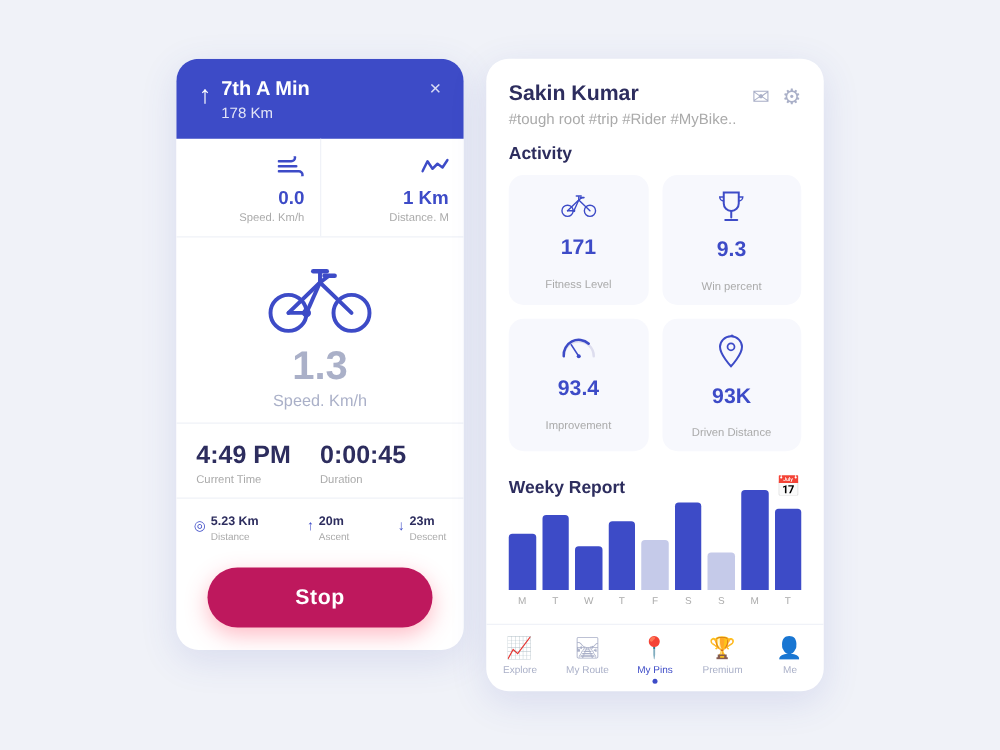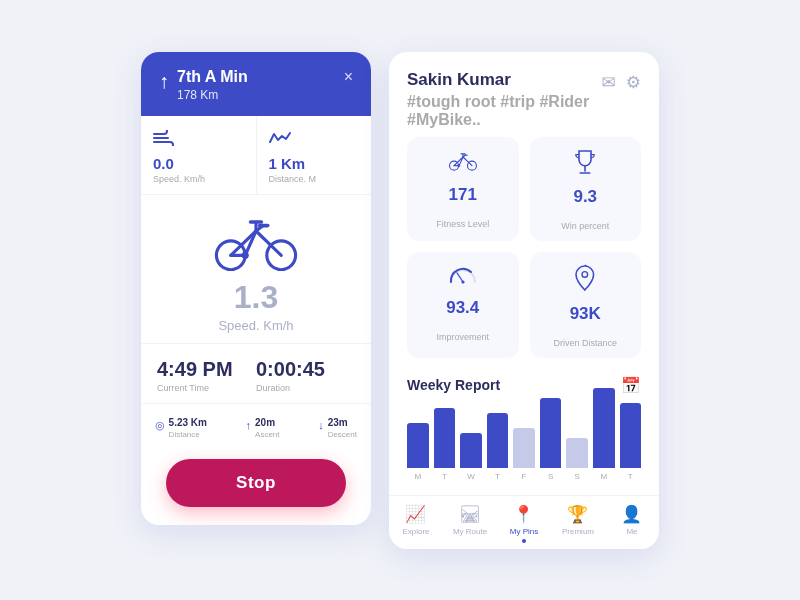--- a/index.html
+++ b/index.html
@@ -60,21 +60,21 @@
       opacity: 0.8;
     }
 
     .stats-row {
       display: flex;
       border-bottom: 1px solid #f0f2f8;
     }
     .stat-cell {
       flex: 1;
       padding: 14px 12px 10px;
-      text-align: left;
+      text-align: right;
       border-right: 1px solid #f0f2f8;
     }
     .stat-cell:last-child { border-right: none; }
     .stat-icon {
       color: #3d4bc7;
       font-size: 18px;
       margin-bottom: 4px;
     }
     .stat-value {
       font-size: 15px;
@@ -185,24 +185,23 @@
       display: flex;
       align-items: flex-start;
       justify-content: space-between;
     }
     .user-name {
       font-size: 17px;
       font-weight: 800;
       color: #2d2d5e;
     }
     .user-bio {
-      font-size: 16px;
+      font-size: 12px;
       color: #aaa;
       margin-top: 3px;
-      font-weight: bold;
     }
     .right-header-icons {
       display: flex;
       gap: 10px;
       margin-top: 2px;
     }
     .header-icon {
       color: #aab0c8;
       font-size: 17px;
       cursor: pointer;
@@ -432,20 +431,21 @@
       <div>
         <div class="user-name">Sakin Kumar</div>
         <div class="user-bio">#tough root #trip #Rider #MyBike..</div>
       </div>
       <div class="right-header-icons">
         <span class="header-icon">✉</span>
         <span class="header-icon">⚙</span>
       </div>
     </div>
 
+    <div class="section-title">Activity</div>
 
     <div class="activity-grid">
 
       <div class="activity-card">
         <div class="activity-card-icon">
           <svg width="32" height="24" viewBox="0 0 100 65" fill="none">
             <circle cx="22" cy="47" r="14" stroke="#3d4bc7" stroke-width="3.5" fill="none"></circle>
             <circle cx="78" cy="47" r="14" stroke="#3d4bc7" stroke-width="3.5" fill="none"></circle>
             <line x1="22" y1="47" x2="50" y2="20" stroke="#3d4bc7" stroke-width="3.5" stroke-linecap="round"></line>
             <line x1="50" y1="20" x2="78" y2="47" stroke="#3d4bc7" stroke-width="3.5" stroke-linecap="round"></line>

